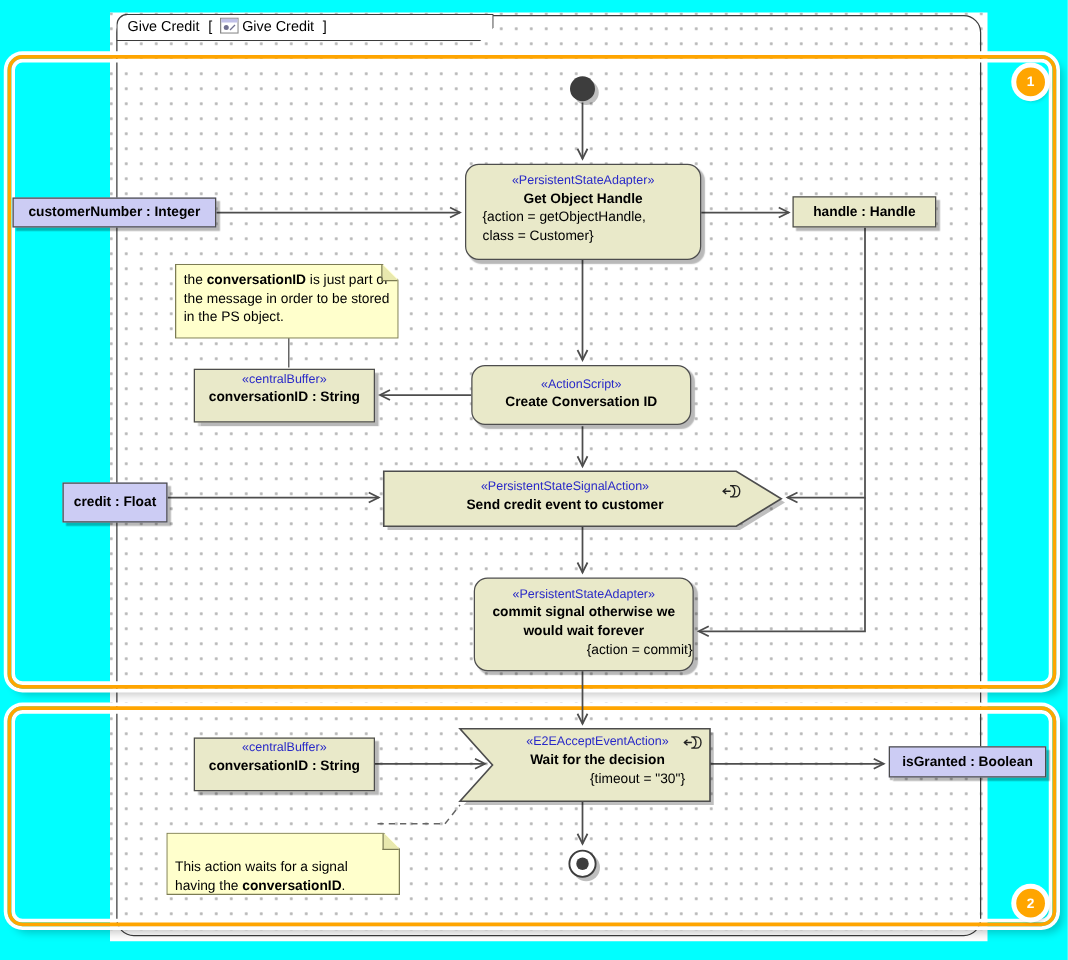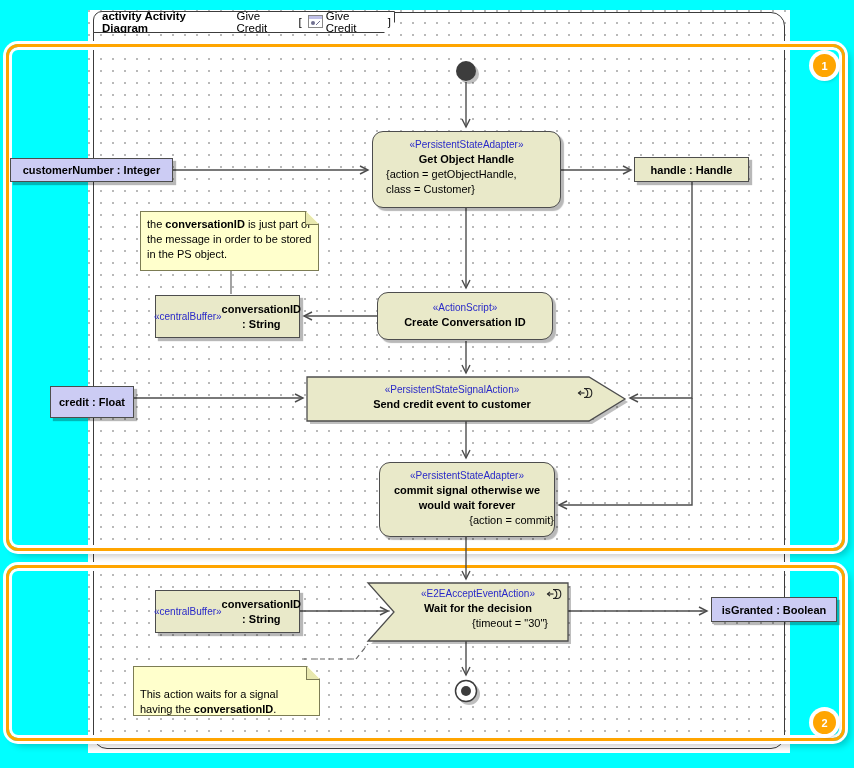--- a/index.html
+++ b/index.html
@@ -31,21 +31,21 @@
   .badge1{left:813px;top:54px;}
   .badge2{left:813px;top:711px;}
   #edges{position:absolute;left:0;top:0;z-index:5;}
   
   .node{position:absolute;z-index:7;box-sizing:border-box;font-size:11px;color:#000;text-align:center;}
   .action{background:#e9e9c9;border:1.3px solid #4d4d4d;border-radius:11px;
     box-shadow:3px 3px 1px rgba(0,0,0,0.28);}
   .objnode{background:#ccccf4;border:1.3px solid #4d4d4d;box-shadow:3px 3px 1px rgba(0,0,0,0.28);
     display:flex;align-items:center;justify-content:center;font-weight:bold;}
   .buffer{background:#e9e9c9;border:1.3px solid #4d4d4d;box-shadow:3px 3px 1px rgba(0,0,0,0.28);
-    display:flex;flex-direction:row;align-items:center;justify-content:center;}
+    display:flex;flex-direction:column;align-items:center;}
   .yellownode{background:#e9e9c9;border:1.3px solid #4d4d4d;box-shadow:3px 3px 1px rgba(0,0,0,0.28);
     display:flex;align-items:center;justify-content:center;font-weight:bold;}
   .stereotype{color:#2929c8;font-size:10px;line-height:15px;}
   .nname{font-weight:bold;line-height:15px;}
   .constraint{line-height:15px;}
   .shape-text{position:absolute;z-index:7;font-size:11px;text-align:center;pointer-events:none;}
   .sigicon{position:absolute;z-index:8;}
   
   .note{position:absolute;z-index:7;background:#ffffcc;border:1px solid #7c7c54;font-size:11px;
     line-height:15px;padding:5px 6px 4px 6px;box-sizing:border-box;
@@ -58,21 +58,20 @@
 </style>
 </head>
 <body>
 
 <div id="stage">
 
   <div class="canvas"></div>
   <div class="activity-frame"></div>
 
   <div class="tab">
-    <span class="bold">activity Activity Diagram</span>
     <span class="nm">Give Credit</span>
     <span class="br">[</span>
     <span class="br">
       <svg width="15" height="13" viewBox="0 0 15 13">
         <rect x="0.5" y="0.5" width="14" height="12" fill="#ffffff" stroke="#888888"></rect>
         <rect x="1" y="1" width="13" height="3" fill="#c0c0e8"></rect>
         <circle cx="5" cy="8" r="2" fill="#707090"></circle>
         <path d="M8 10 l4 -4" stroke="#707090" fill="none"></path>
       </svg>
     </span>

